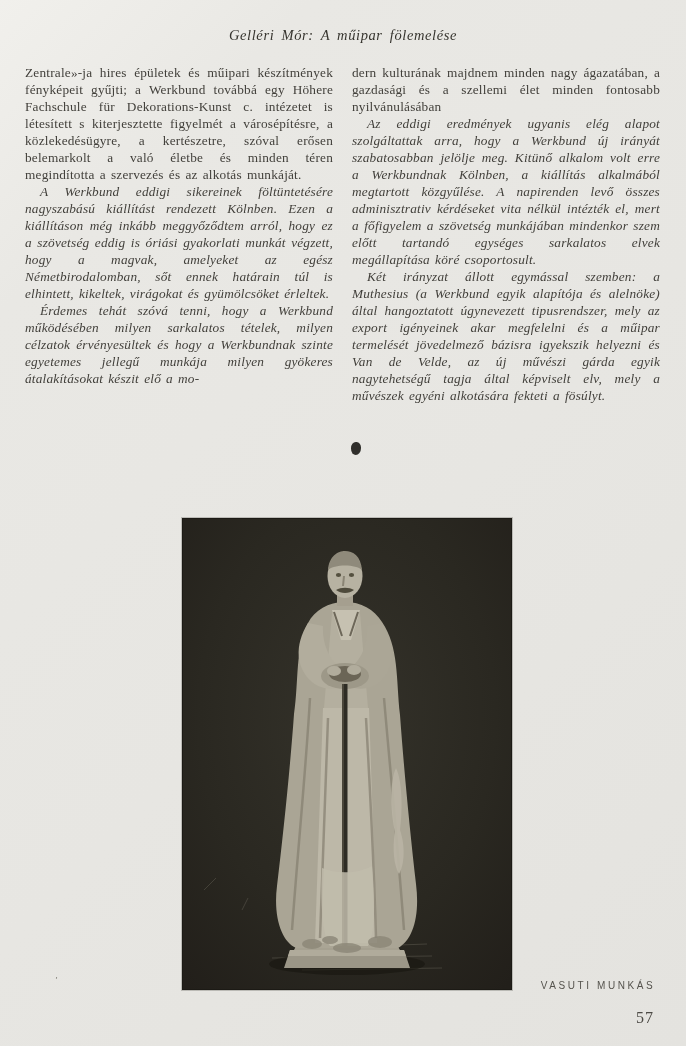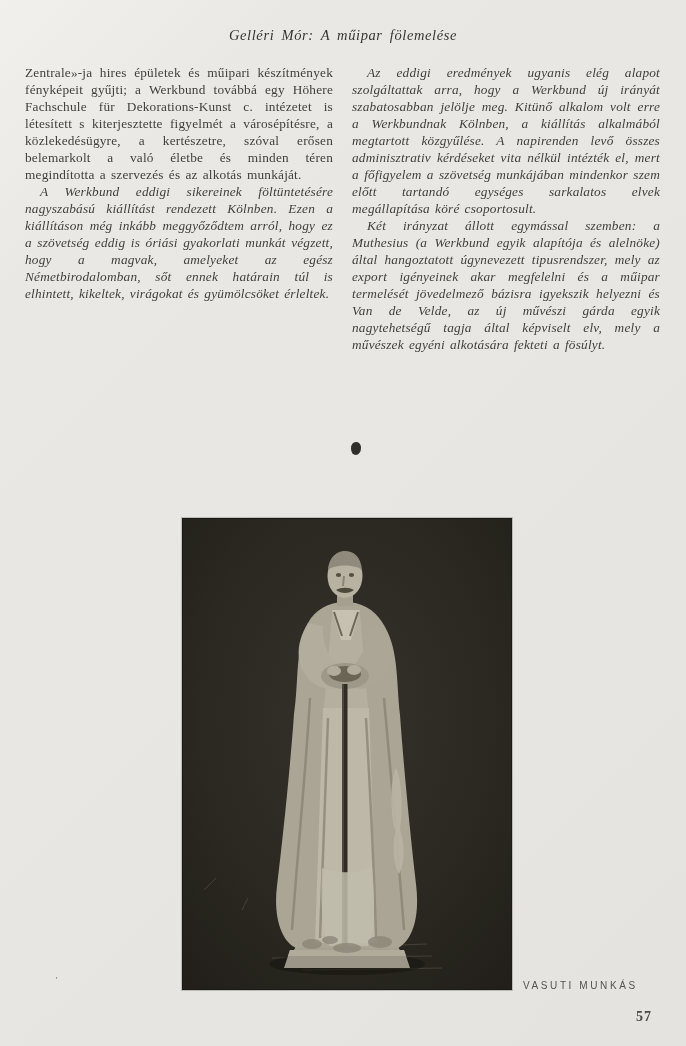--- a/index.html
+++ b/index.html
@@ -39,27 +39,28 @@
     box-shadow:0 0 0 1px rgba(60,58,50,0.25);
   }
   .photo-wrap svg { display:block; }
   .caption {
     position:absolute;
     font-family:"Liberation Sans", sans-serif;
     font-size:10px;
     letter-spacing:2.6px;
     color:#55534d;
     line-height:17px;
+    text-align:center;
   }
   .caption-left { left:38px; top:958px; width:142px; text-align:left; }
   .caption-left .line2 { display:block; text-align:center; padding-left:18px; }
   .caption-right { left:523px; top:977px; width:150px; }
   .page-number {
     position:absolute; left:636px; top:1009px;
-    font-size:14px; letter-spacing:1px; color:#4c4a45;font-weight:bold;
+    font-size:16px; letter-spacing:1px; color:#4c4a45;
   }
   .ink-blot {
     position:absolute; left:351px; top:442px;
     width:10px; height:13px;
     background:#211f1b;
     border-radius:50% 45% 55% 50%;
     opacity:0.92;
   }
   .speck {
     position:absolute; left:55px; top:975px;
@@ -70,22 +71,24 @@
 </head>
 <body>
 
 <div class="page">
 
   <div class="running-head">Gelléri Mór:  A műipar fölemelése</div>
 
   <div class="col col-left">
       <p class="">Zentrale»-ja hires épületek és műipari készítmények fényképeit gyűjti; a Werkbund továbbá egy Höhere Fachschule für Dekorations-Kunst c. intézetet is létesített s kiterjesztette figyelmét a városépítésre, a közlekedésügyre, a kertészetre, szóval erősen belemarkolt a való életbe és minden téren megindította a szervezés és az alkotás munkáját.</p>
       <p class="indent">A Werkbund eddigi sikereinek föltüntetésére nagyszabású kiállítást rendezett Kölnben. Ezen a kiállításon még inkább meggyőződtem arról, hogy ez a szövetség eddig is óriási gyakorlati munkát végzett, hogy a magvak, amelyeket az egész Németbirodalomban, sőt ennek határain túl is elhintett, kikeltek, virágokat és gyümölcsöket érleltek.</p>
+      <p class="indent">Érdemes tehát szóvá tenni, hogy a Werkbund működésében milyen sarkalatos tételek, milyen célzatok érvényesültek és hogy a Werkbundnak szinte egyetemes jellegű munkája milyen gyökeres átalakításokat készit elő a mo-</p>
     </div>
   <div class="col col-right">
+      <p class="">dern kulturának majdnem minden nagy ágazatában, a gazdasági és a szellemi élet minden fontosabb nyilvánulásában</p>
       <p class="indent">Az eddigi eredmények ugyanis elég alapot szolgáltattak arra, hogy a Werkbund új irányát szabatosabban jelölje meg. Kitünő alkalom volt erre a Werkbundnak Kölnben, a kiállítás alkalmából megtartott közgyűlése. A napirenden levő összes adminisztrativ kérdéseket vita nélkül intézték el, mert a főfigyelem a szövetség munkájában mindenkor szem előtt tartandó egységes sarkalatos elvek megállapítása köré csoportosult.</p>
       <p class="indent">Két irányzat állott egymással szemben: a Muthesius (a Werkbund egyik alapítója és alelnöke) által hangoztatott úgynevezett tipusrendszer, mely az export igényeinek akar megfelelni és a műipar termelését jövedelmező bázisra igyekszik helyezni és Van de Velde, az új művészi gárda egyik nagytehetségű tagja által képviselt elv, mely a művészek egyéni alkotására fekteti a fösúlyt.</p>
     </div>
 
   <div class="ink-blot"></div>
 
   <div class="photo-wrap">
     <svg width="330" height="472" viewBox="0 0 330 472">
       <defs>
         <radialGradient id="bgvig" cx="50%" cy="42%" r="75%">

